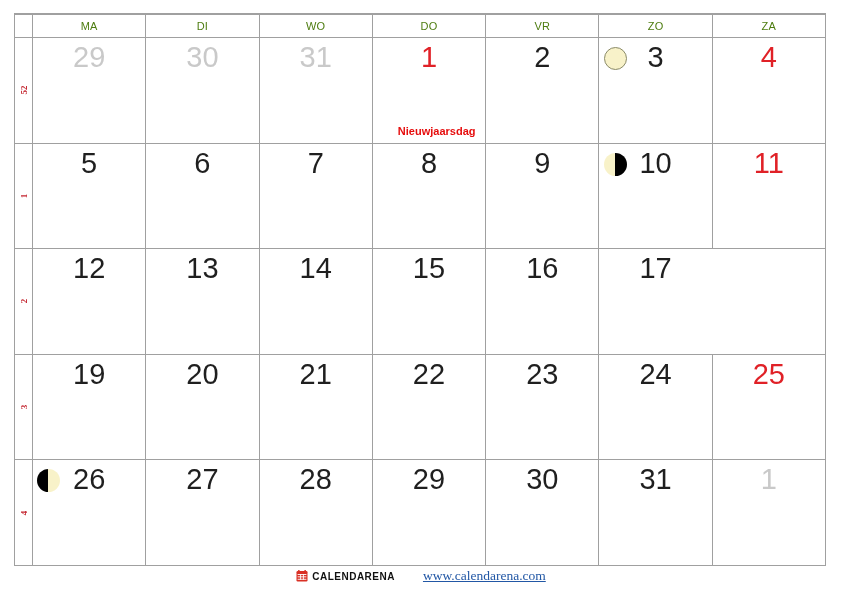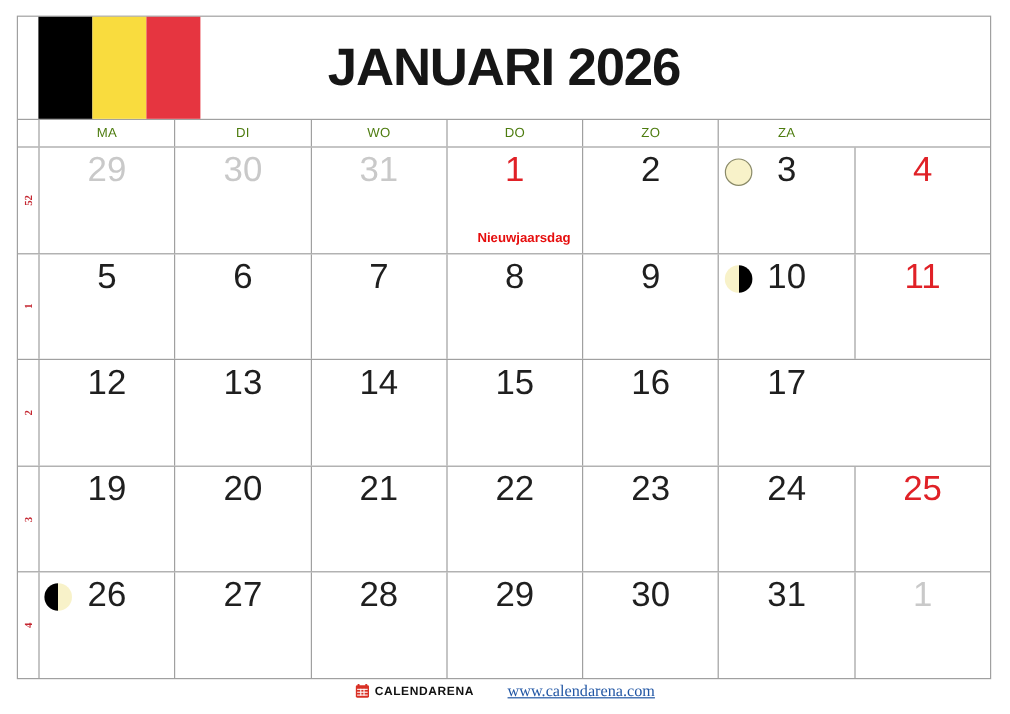--- a/index.html
+++ b/index.html
@@ -49,38 +49,29 @@
   .site-link{font-family:"Liberation Serif",serif;font-size:13.5px;color:var(--link-blue,#2257a5);
     text-decoration:underline;cursor:pointer;}
 </style>
 </head>
 <body>
 
 <div class="page">
 
   <div class="calendar">
 
-    <div class="title-row">
-      <div class="flag" id="flag">
-          <div class="stripe" title="#000000" style="background: rgb(0, 0, 0);"></div>
-          <div class="stripe" title="#f9dc3e" style="background: rgb(249, 220, 62);"></div>
-          <div class="stripe" title="#e63540" style="background: rgb(230, 53, 64);"></div>
-        </div>
-      <div class="title-wrap">
-        <div class="title">JANUARI 2026</div>
-      </div>
-    </div>
 
     <div class="header-row" id="headerRow">
       <div class="header-cell header-spacer"></div>
 
     <div class="header-cell">MA</div>
         <div class="header-cell">DI</div>
         <div class="header-cell">WO</div>
         <div class="header-cell">DO</div>
+        <div class="header-cell">VR</div>
         <div class="header-cell">ZO</div>
         <div class="header-cell">ZA</div>
       </div>
 
     <div id="weeksContainer" style="display:contents"><div class="week-row">
           <div class="week-cell">
             <span class="week-num">52</span>
           </div>
           <div class="day-cell">
             <span class="day-number adjacent">29</span>

